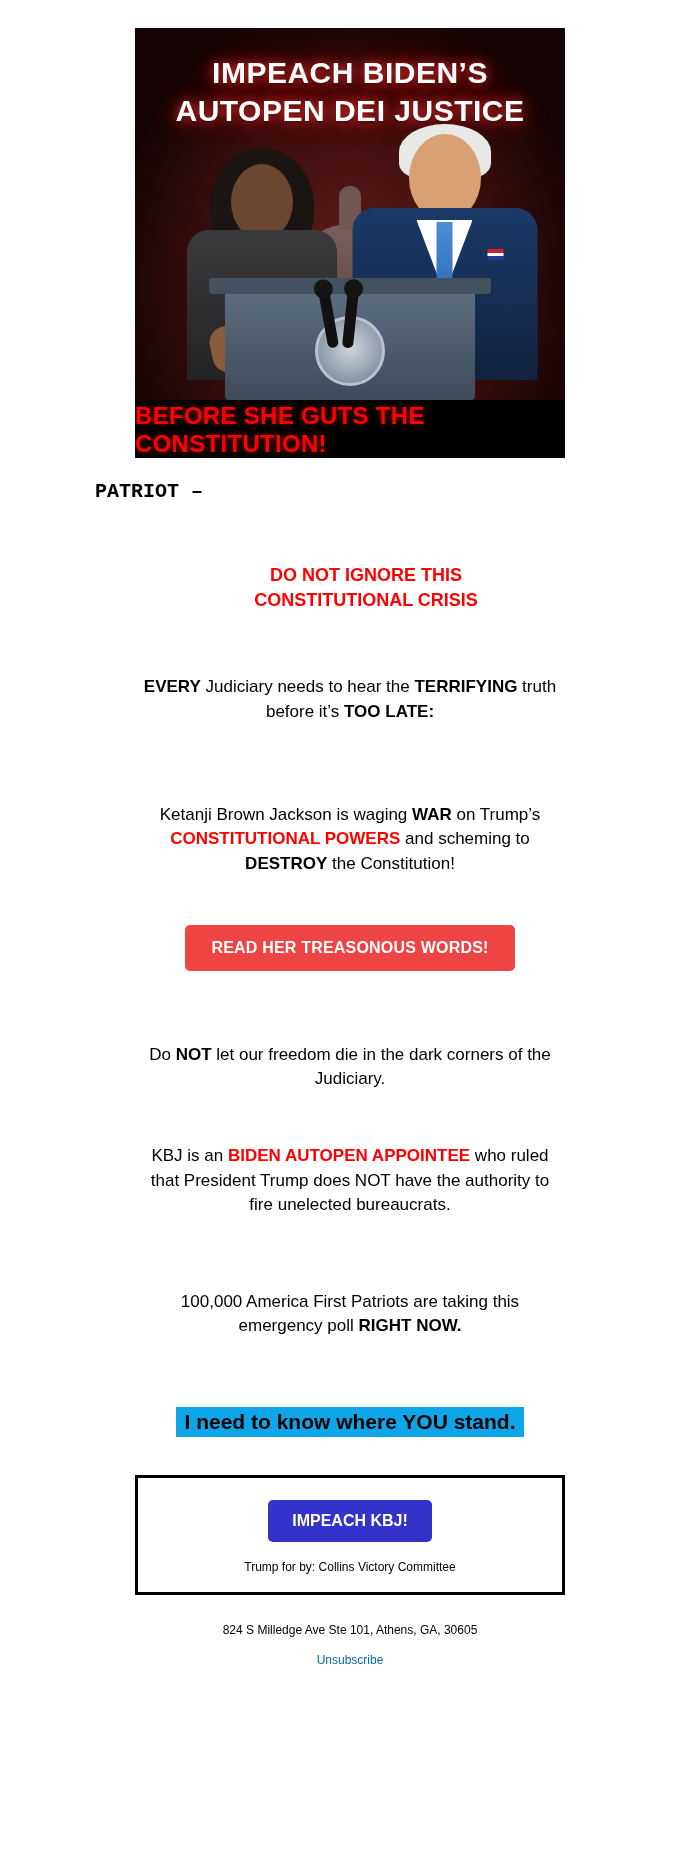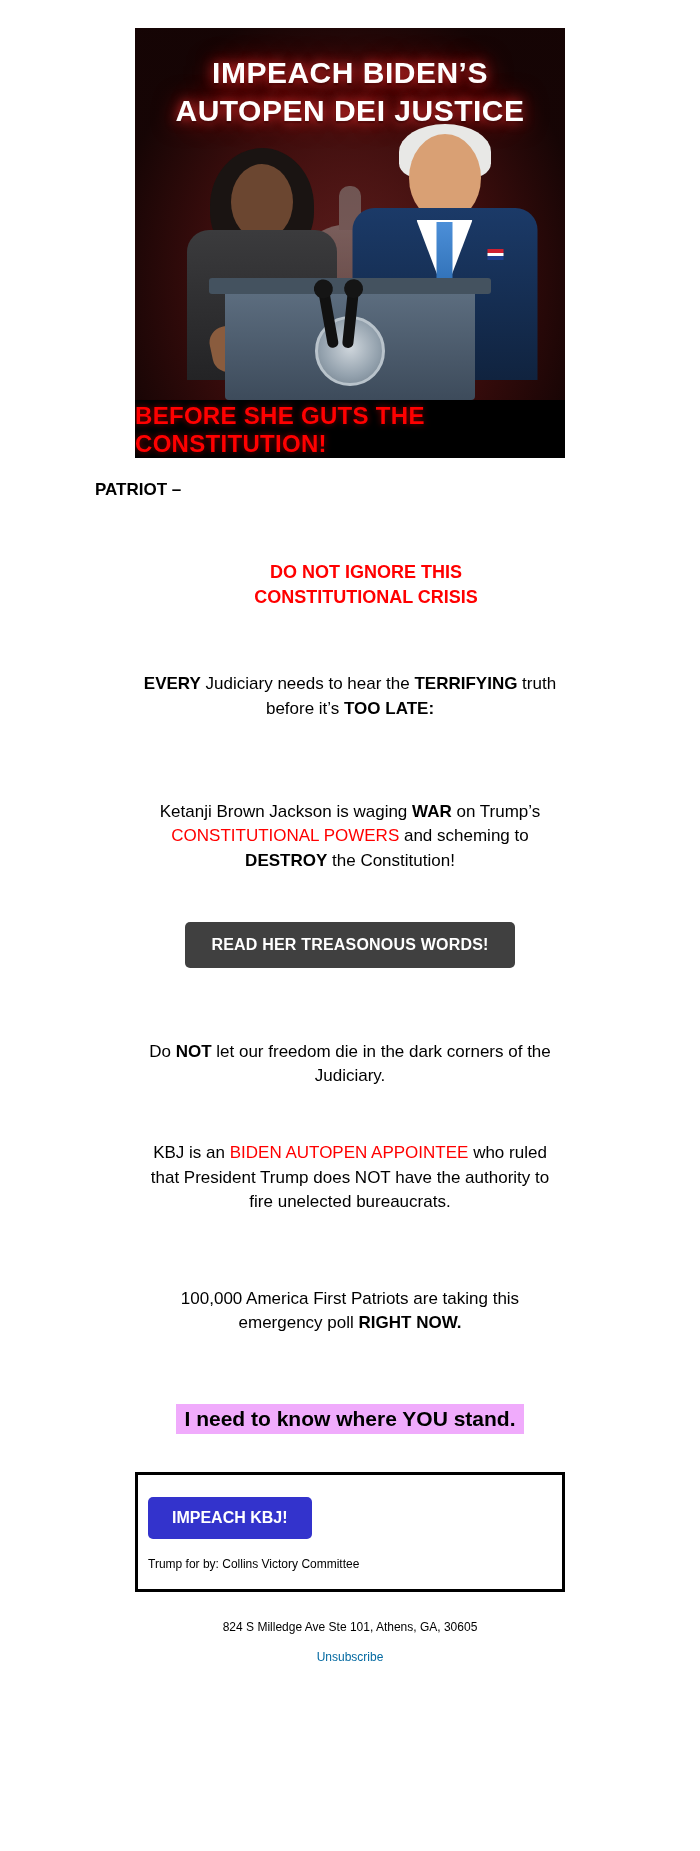--- a/index.html
+++ b/index.html
@@ -226,29 +226,30 @@
     color: #ff0000;
     font-weight: bold;
     font-size: 24px;
     letter-spacing: .3px;
     text-shadow: 0 0 6px rgba(255,0,0,.5);
   }
 
   
   .salutation {
     margin: 22px 0 0 95px;
-    font-size: 17px;
-    font-weight: bold;
+    font-size: 20px;
+    font-weight: bold;
+    font-family: Liberation Mono, monospace;
   }
   .block {
     text-align: center;
     font-size: 17px;
     line-height: 1.45;
   }
-  .red { color: #ff0000; font-weight: normal; }
+  .red { color: #ff0000; font-weight: bold; }
   .bold { font-weight: bold; }
   .crisis {
     margin-top: 60px;
     color: #ff0000;
     font-weight: bold;
     font-size: 18px;
     line-height: 1.4;
     margin-left: 32px;
   }
   .every { margin-top: 62px; }
@@ -256,46 +257,46 @@
   .kbj { margin-top: 52px; }
   .freedom { margin-top: 72px; }
   .poll { margin-top: 72px; }
 
   .w420 { width: 420px; margin-left: auto; margin-right: auto; }
   .w400 { width: 404px; margin-left: auto; margin-right: auto; }
 
   .cta-wrap { text-align: center; margin-top: 48px; }
   .cta {
     display: inline-block;
-    background: #404040;
+    background: #ef4444;
     color: #ffffff;
     font-weight: bold;
     font-size: 16px;
     padding: 14px 26px;
     border-radius: 5px;
     text-decoration: none;
     letter-spacing: .2px;
   }
 
   .stand-wrap { text-align: center; margin-top: 68px; }
   .stand {
     display: inline-block;
-    background: #f0abfc;
+    background: #0ea5e9;
     font-weight: bold;
     font-size: 21px;
     padding: 3px 8px;
   }
 
   .footer-box {
     width: 430px;
     margin: 38px auto 0 auto;
     border: 3px solid #000000;
     box-sizing: border-box;
     padding: 22px 10px 18px 10px;
-    text-align: left;
+    text-align: center;
   }
   .footer-cta {
     display: inline-block;
     background: #3333cc;
     color: #ffffff;
     font-weight: bold;
     font-size: 16px;
     padding: 12px 24px;
     border-radius: 5px;
     text-decoration: none;

